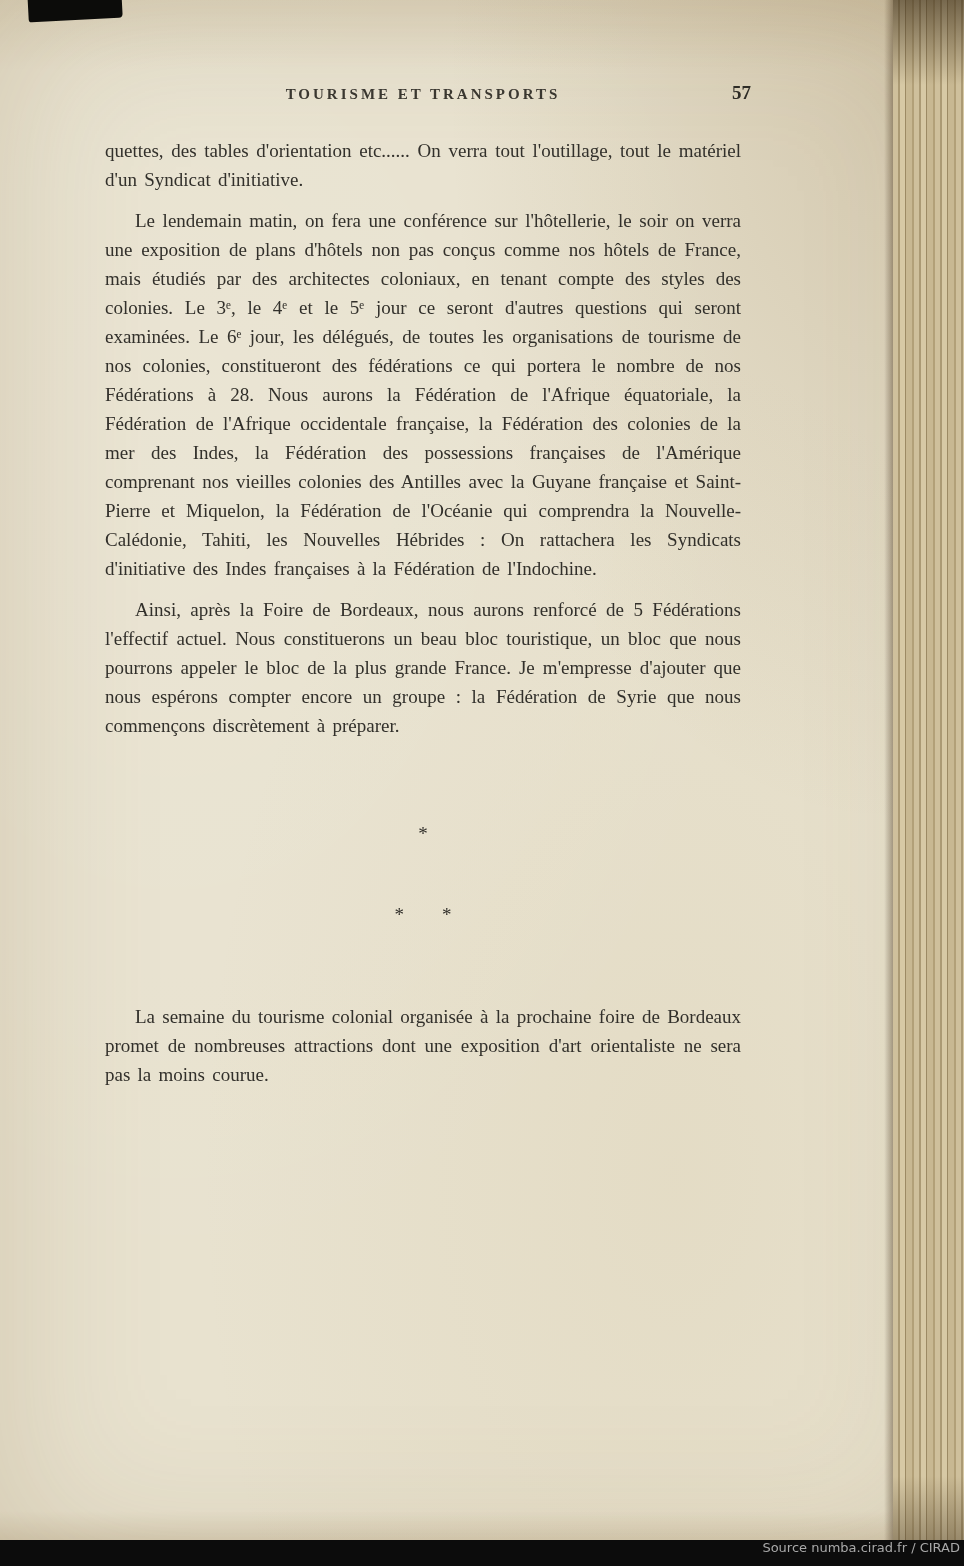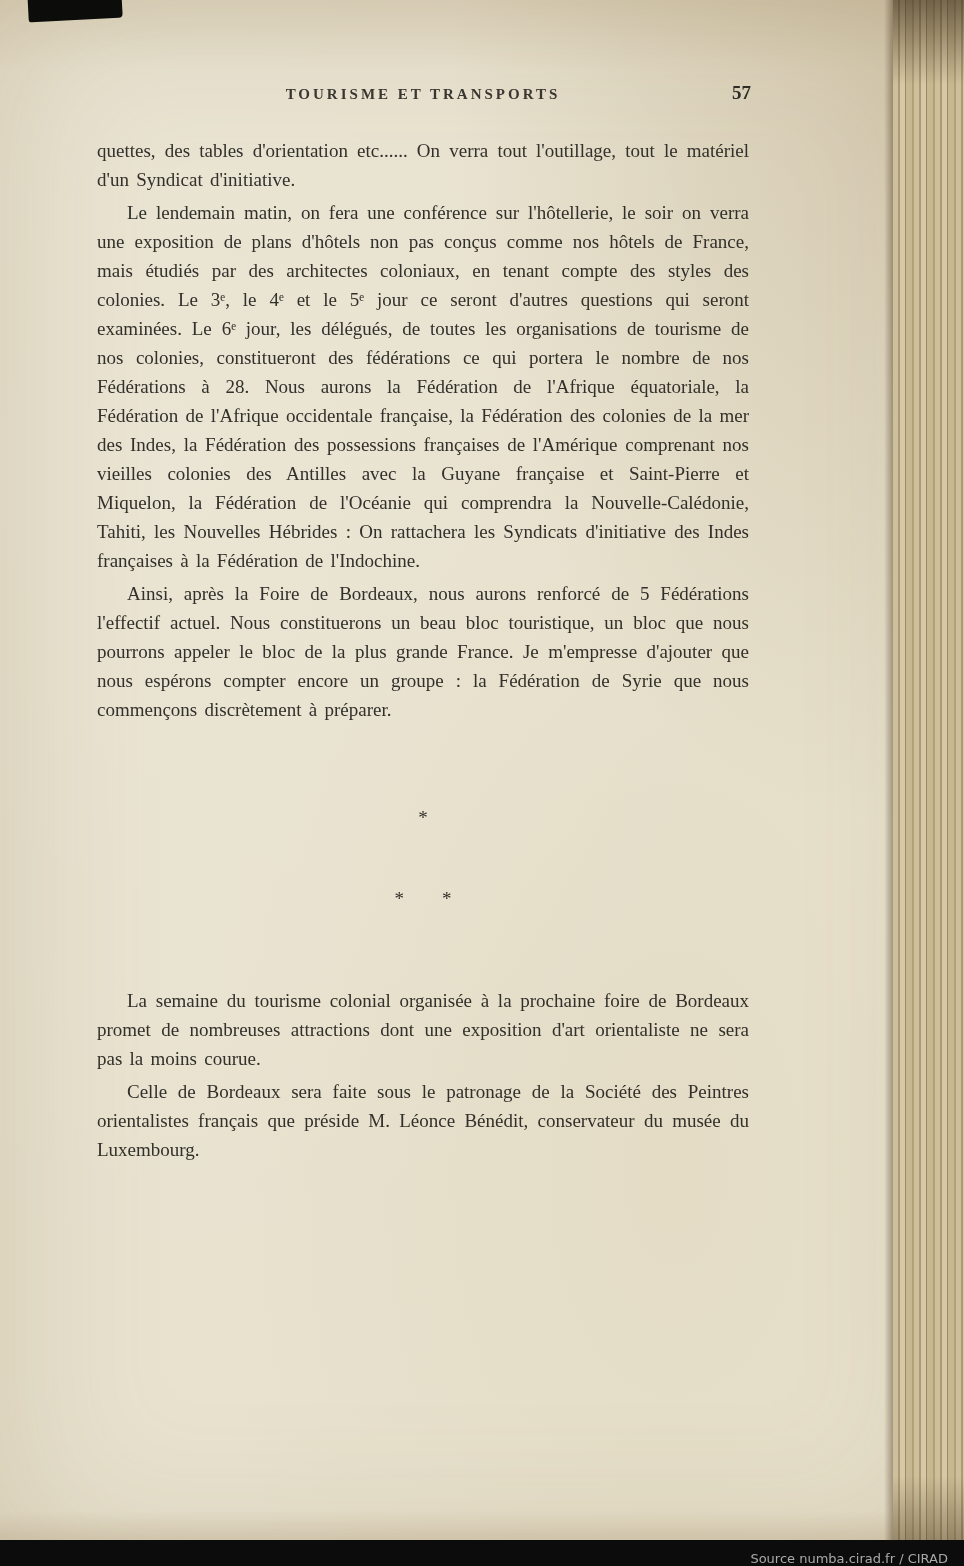--- a/index.html
+++ b/index.html
@@ -92,21 +92,21 @@
     position: absolute;
     right: 2px;
     top: -4px;
     font-size: 19px;
     font-weight: 700;
     color: #2e2c26;
     margin-left: 24px;
   }
 
   .para {
-    margin: 4px;
+    margin: 12px;
     font-size: 19px;
     line-height: 29px;
     text-align: justify;
     text-indent: 30px;
     word-spacing: 2.5px;
   }
   .para.noindent { text-indent: 0; }
 
   .asterisk-sep {
     margin: 26px 0 20px 0;
@@ -120,23 +120,23 @@
 
   
   .footer-bar {
     position: absolute;
     left: 0;
     right: 0;
     bottom: 0;
     height: 26px;
     background: #0c0c0c;
     display: flex;
-    align-items: flex-end;
+    align-items: flex-start;
     justify-content: flex-end;
-    padding-right: 16px;
+    padding-right: 4px;
     box-sizing: border-box;
   }
   .source-text {
     font-family: "DejaVu Sans", "Liberation Sans", sans-serif;
     font-size: 13px;
     color: #a9a9a9;
   }
 </style>
 </head>
 <body>
@@ -156,19 +156,18 @@
   <p class="para noindent">quettes, des tables d'orientation etc...... On verra tout l'outillage, tout le matériel d'un Syndicat d'initiative.</p>
   <p class="para">Le lendemain matin, on fera une conférence sur l'hôtellerie, le soir on verra une exposition de plans d'hôtels non pas conçus comme nos hôtels de France, mais étudiés par des architectes coloniaux, en tenant compte des styles des colonies. Le 3ᵉ, le 4ᵉ et le 5ᵉ jour ce seront d'autres questions qui seront examinées. Le 6ᵉ jour, les délégués, de toutes les organisations de tourisme de nos colonies, constitueront des fédérations ce qui portera le nombre de nos Fédérations à 28. Nous aurons la Fédération de l'Afrique équatoriale, la Fédération de l'Afrique occidentale française, la Fédération des colonies de la mer des Indes, la Fédération des possessions françaises de l'Amérique comprenant nos vieilles colonies des Antilles avec la Guyane française et Saint-Pierre et Miquelon, la Fédération de l'Océanie qui comprendra la Nouvelle-Calédonie, Tahiti, les Nouvelles Hébrides : On rattachera les Syndicats d'initiative des Indes françaises à la Fédération de l'Indochine.</p>
   <p class="para">Ainsi, après la Foire de Bordeaux, nous aurons renforcé de 5 Fédérations l'effectif actuel. Nous constituerons un beau bloc touristique, un bloc que nous pourrons appeler le bloc de la plus grande France. Je m'empresse d'ajouter que nous espérons compter encore un groupe : la Fédération de Syrie que nous commençons discrètement à préparer.</p>
 
   <div class="asterisk-sep">
     <div>*</div>
     <div>*        *</div>
   </div>
 
   <p class="para">La semaine du tourisme colonial organisée à la prochaine foire de Bordeaux promet de nombreuses attractions dont une exposition d'art orientaliste ne sera pas la moins courue.</p>
-  <p class="para">Celle de Bordeaux sera faite sous le patronage de la Société des Peintres orientalistes français que préside M. Léonce Bénédit, conservateur du musée du Luxembourg.</p>
 
 </div>
 
 <div class="footer-bar">
   <span class="source-text">Source numba.cirad.fr / CIRAD</span>
 </div>
 
 </body></html>

